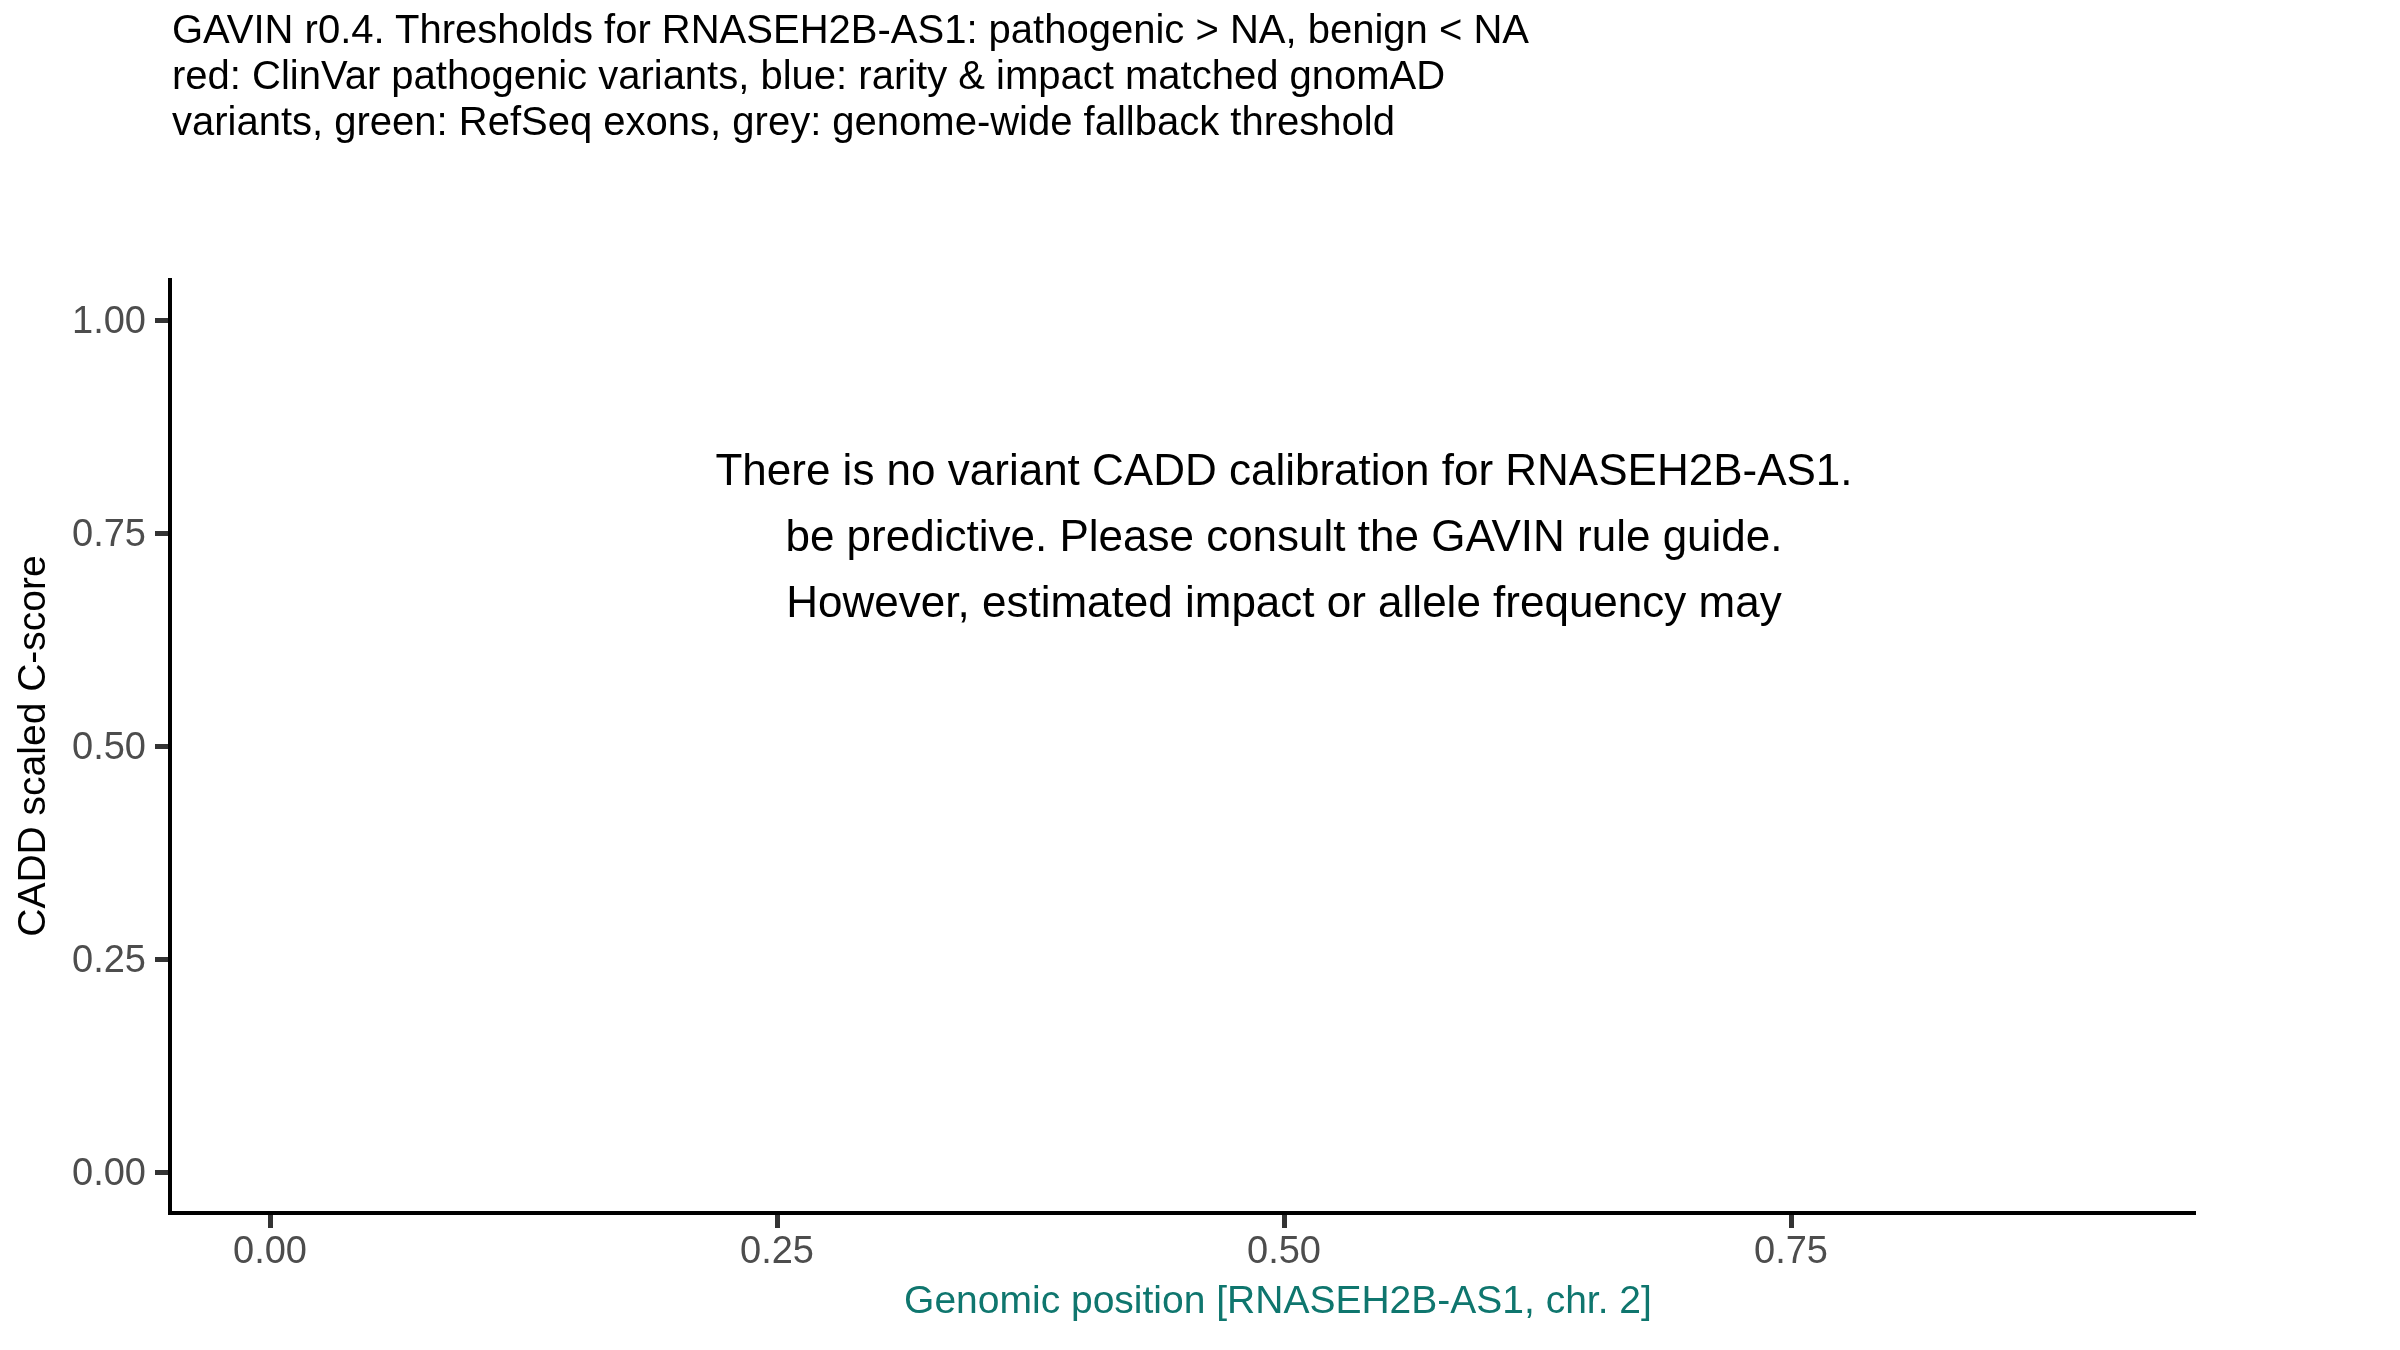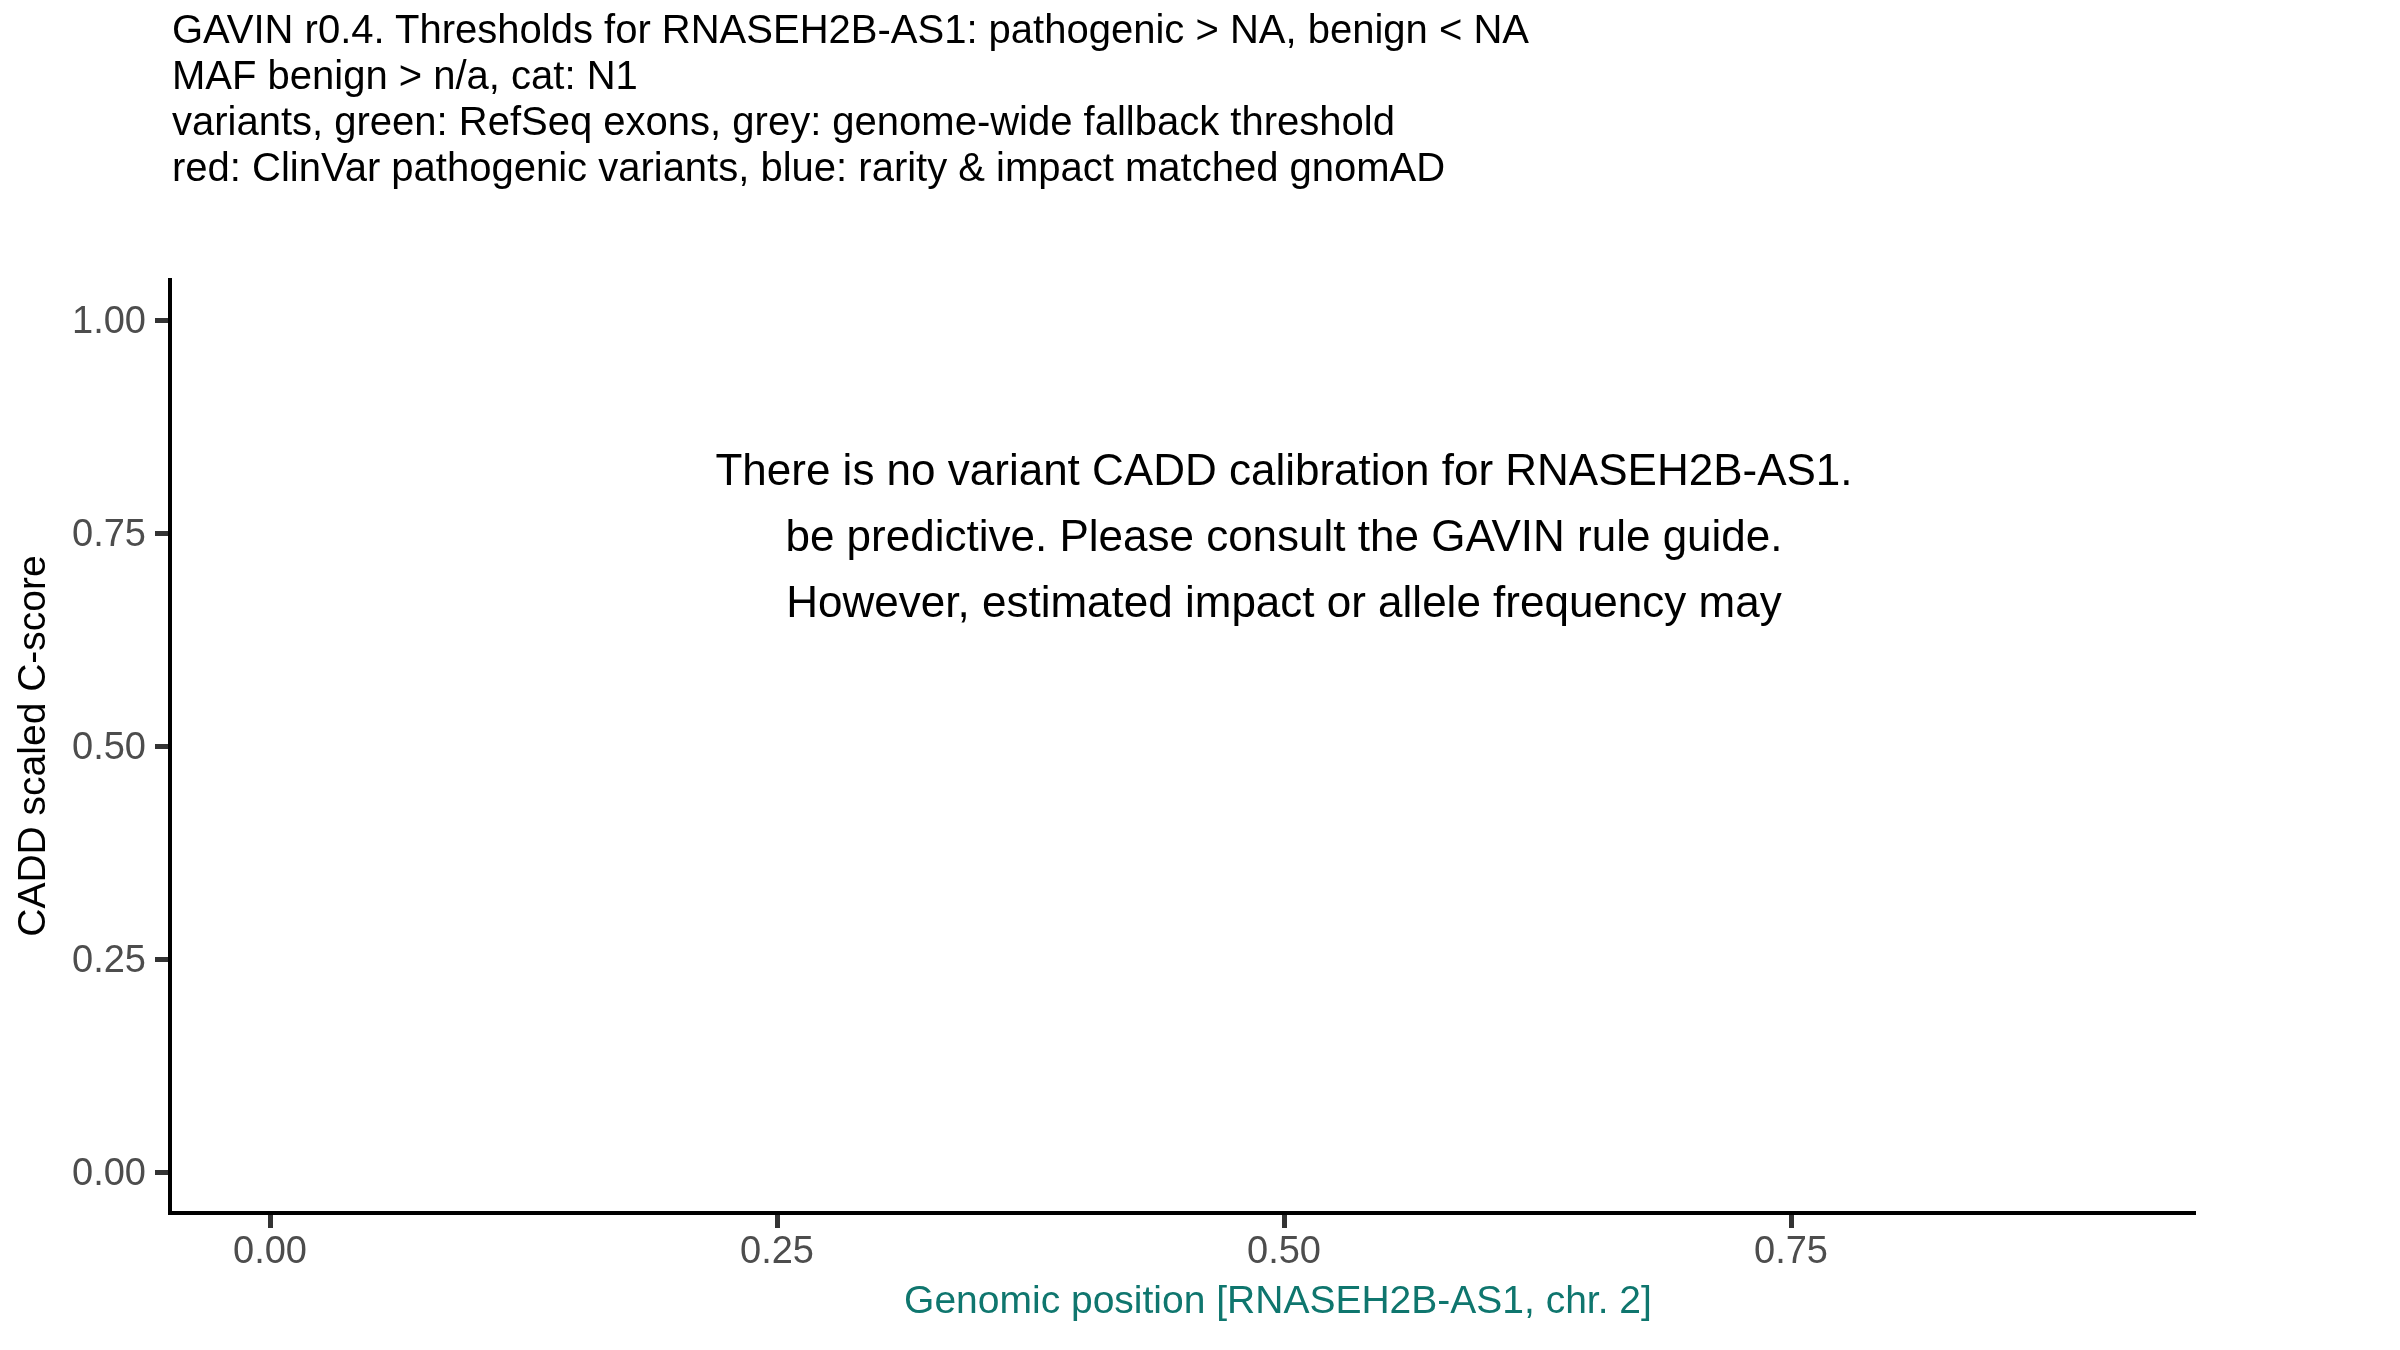--- a/index.html
+++ b/index.html
@@ -104,23 +104,22 @@
   .ym3 { top: 957px; }  .yl3 { top: 937px; }
   .ym4 { top: 1170px; } .yl4 { top: 1150px; }
 </style>
 </head>
 <body>
 
 <div class="figure">
 
   <div class="plot-title">
     <div>GAVIN r0.4. Thresholds for RNASEH2B-AS1: pathogenic &gt; NA, benign &lt; NA</div>
-    <div>MAF benign &gt; n/a, cat: N1</div>
+    <div>red: ClinVar pathogenic variants, blue: rarity &amp; impact matched gnomAD</div>
     <div>variants, green: RefSeq exons, grey: genome-wide fallback threshold</div>
-    <div>red: ClinVar pathogenic variants, blue: rarity &amp; impact matched gnomAD</div>
   </div>
 
   <div class="panel"></div>
 
   <div class="annotation">
     <div>There is no variant CADD calibration for RNASEH2B-AS1.</div>
     <div>be predictive. Please consult the GAVIN rule guide.</div>
     <div>However, estimated impact or allele frequency may</div>
   </div>
 

